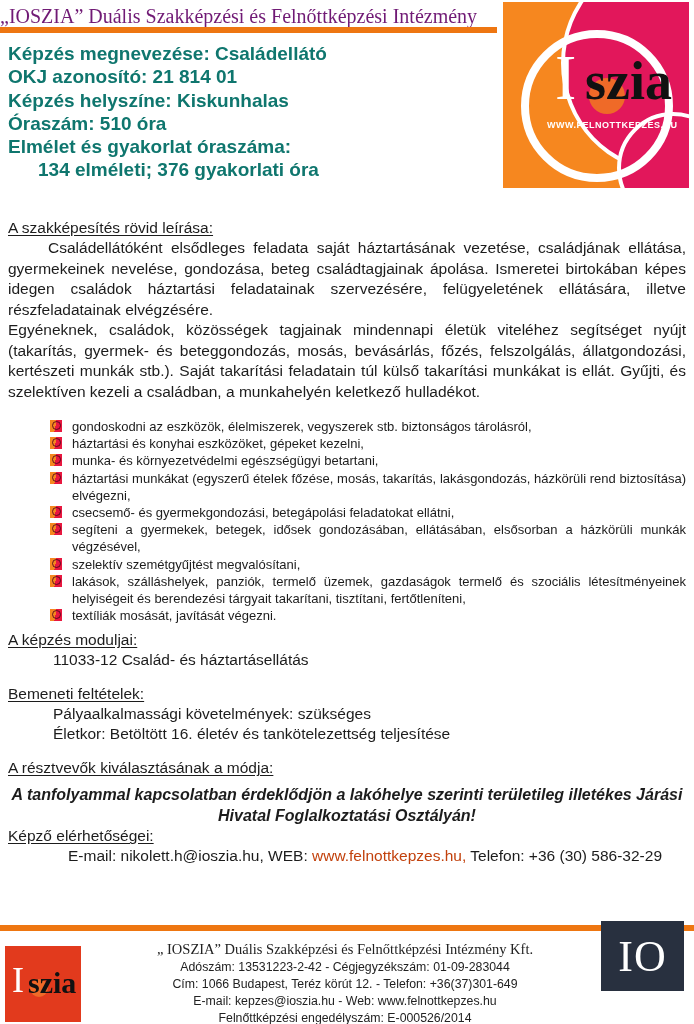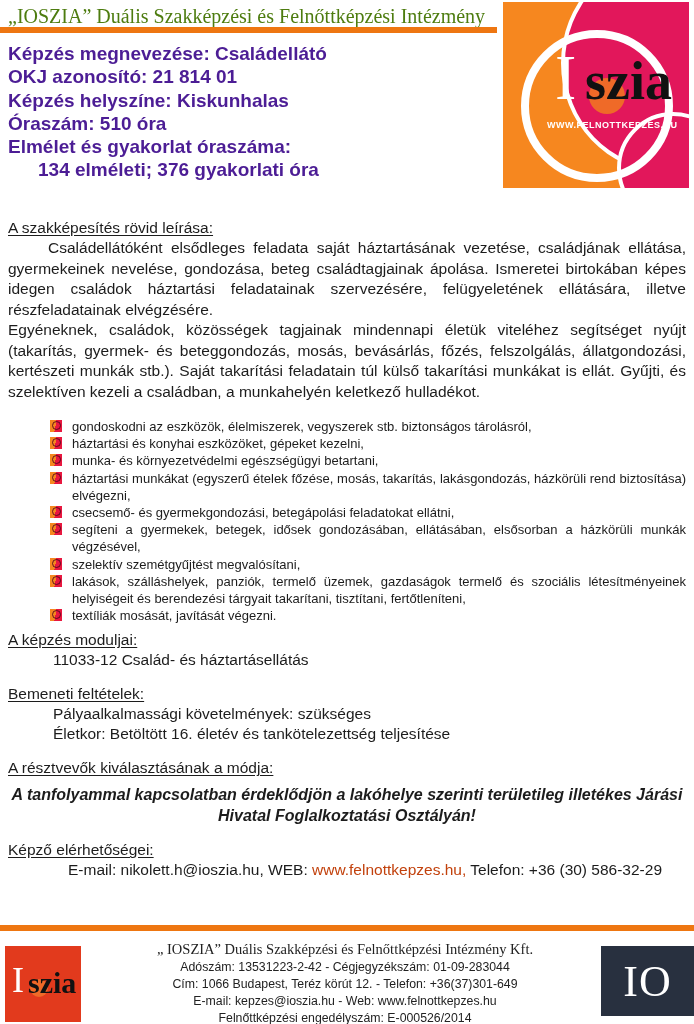--- a/index.html
+++ b/index.html
@@ -1,21 +1,21 @@
 <!DOCTYPE html>
 <html style="--bar: #ee7611; --logo_orange: #f6871f; --logo_pink: #e2175b; --logo_s_circle: #ef6a28; --footer_red: #e23a1d; --footer_navy: #28303f;"><head>
 <meta charset="utf-8">
 <style>
   html,body{margin:0;padding:0;background:#fff;}
   .page{position:relative;width:694px;height:1024px;background:#fff;overflow:hidden;
         font-family:"Liberation Sans",sans-serif;color:#1c1c1c;}
 
   
-  .hdr-title{position:absolute;left:8px;top:5px;font-family:"Liberation Serif",serif;
-             font-size:20px;color:#4d7c0f;}
+  .hdr-title{position:absolute;left:0;top:5px;font-family:"Liberation Serif",serif;
+             font-size:20px;color:#701a75;}
   .hdr-bar{position:absolute;left:0;top:27px;width:497px;height:6px;background:var(--bar);}
 
   
   .logo{position:absolute;left:503px;top:2px;width:186px;height:186px;
         background:var(--logo_orange);overflow:hidden;}
   .logo .blob1{position:absolute;left:58px;top:-48px;width:200px;height:210px;
                border-radius:50%;background:var(--logo_pink);border:4px solid #fff;}
   .logo .blob2{position:absolute;left:114px;top:110px;width:104px;height:104px;
                border-radius:50%;background:var(--logo_pink);border:4px solid #fff;}
   .logo .ring{position:absolute;left:18px;top:28px;width:136px;height:136px;
@@ -24,21 +24,21 @@
                border-radius:50%;background:var(--logo_s_circle);}
   .logo .l-I{position:absolute;left:52px;top:44px;font-family:"Liberation Serif",serif;
              font-size:64px;line-height:64px;color:#fff;}
   .logo .l-szia{position:absolute;left:82px;top:52px;font-family:"Liberation Serif",serif;
                 font-size:54px;line-height:54px;color:#111;font-weight:bold;}
   .logo .l-url{position:absolute;left:44px;top:118px;width:130px;text-align:center;
                font-size:9px;font-weight:bold;color:#fff;letter-spacing:.5px;}
 
   
   .course{position:absolute;left:8px;top:42px;font-weight:bold;font-size:19px;
-          line-height:23.3px;color:#4c1d95;}
+          line-height:23.3px;color:#0f766e;}
   .c-ind{padding-left:30px;}
 
   
   .content{position:absolute;left:8px;top:218px;width:678px;font-size:15.5px;
            line-height:20px;}
   .sec-h{text-decoration:underline;text-underline-offset:2px;margin:0;}
   .para{margin:0;text-align:justify;line-height:20.5px;}
   .indent{text-indent:40px;}
   .skills-h{margin-top:4px;}
   ul.skills{list-style:none;margin:16px 0 0 0;padding:0;font-size:13px;line-height:17.2px;}
@@ -46,35 +46,35 @@
   .b-icon{position:absolute;left:42px;top:2px;width:12px;height:12px;
           background:linear-gradient(100deg,var(--logo_orange) 46%,#e8173f 46%);}
   .b-ring{position:absolute;left:2px;top:1px;width:7px;height:7px;border-radius:50%;
           border:1.5px solid rgba(70,5,25,.85);}
   .mod-h{margin-top:6px;}
   .tab-line{padding-left:45px;}
   .entry-h{margin-top:14px;}
   .sel-h{margin-top:14px;}
   .notice{margin:6px 0 0 0;text-align:center;font-weight:bold;font-style:italic;
           font-size:16px;line-height:21px;}
-  .contact-h{margin-top:14px;}
+  .contact-h{margin-top:0;}
   .contact-line{padding-left:60px;}
   .weblink{color:#c2410c;cursor:pointer;}
 
   
   .ftr-bar{position:absolute;left:0;top:925px;width:694px;height:6px;background:var(--bar);}
   .ftr-logo-l{position:absolute;left:5px;top:946px;width:76px;height:76px;
               background:var(--footer_red);overflow:hidden;}
   .ftr-logo-l .fI{position:absolute;left:7px;top:16px;font-family:"Liberation Serif",serif;
                   font-size:36px;line-height:36px;color:#fff;}
   .ftr-logo-l .fs-dot{position:absolute;left:25px;top:33px;width:18px;height:18px;
                       border-radius:50%;background:var(--logo_s_circle);}
   .ftr-logo-l .fszia{position:absolute;left:23px;top:22px;font-family:"Liberation Serif",serif;
                      font-size:30px;line-height:30px;color:#111;font-weight:bold;}
-  .ftr-logo-r{position:absolute;left:601px;top:946px;width:93px;height:70px;
+  .ftr-logo-r{position:absolute;left:601px;top:921px;width:83px;height:70px;
               background:var(--footer_navy);display:flex;align-items:center;justify-content:center;}
   .ftr-logo-r .fio{font-family:"Liberation Serif",serif;font-size:44px;color:#fff;letter-spacing:1px;}
   .ftr-text{position:absolute;left:95px;top:940px;width:500px;text-align:center;
             font-size:12.3px;line-height:17px;color:#222;}
   .f-serif{font-family:"Liberation Serif",serif;font-size:14.5px;line-height:18.5px;}
 </style>
 </head>
 <body>
 
 <div class="page">

